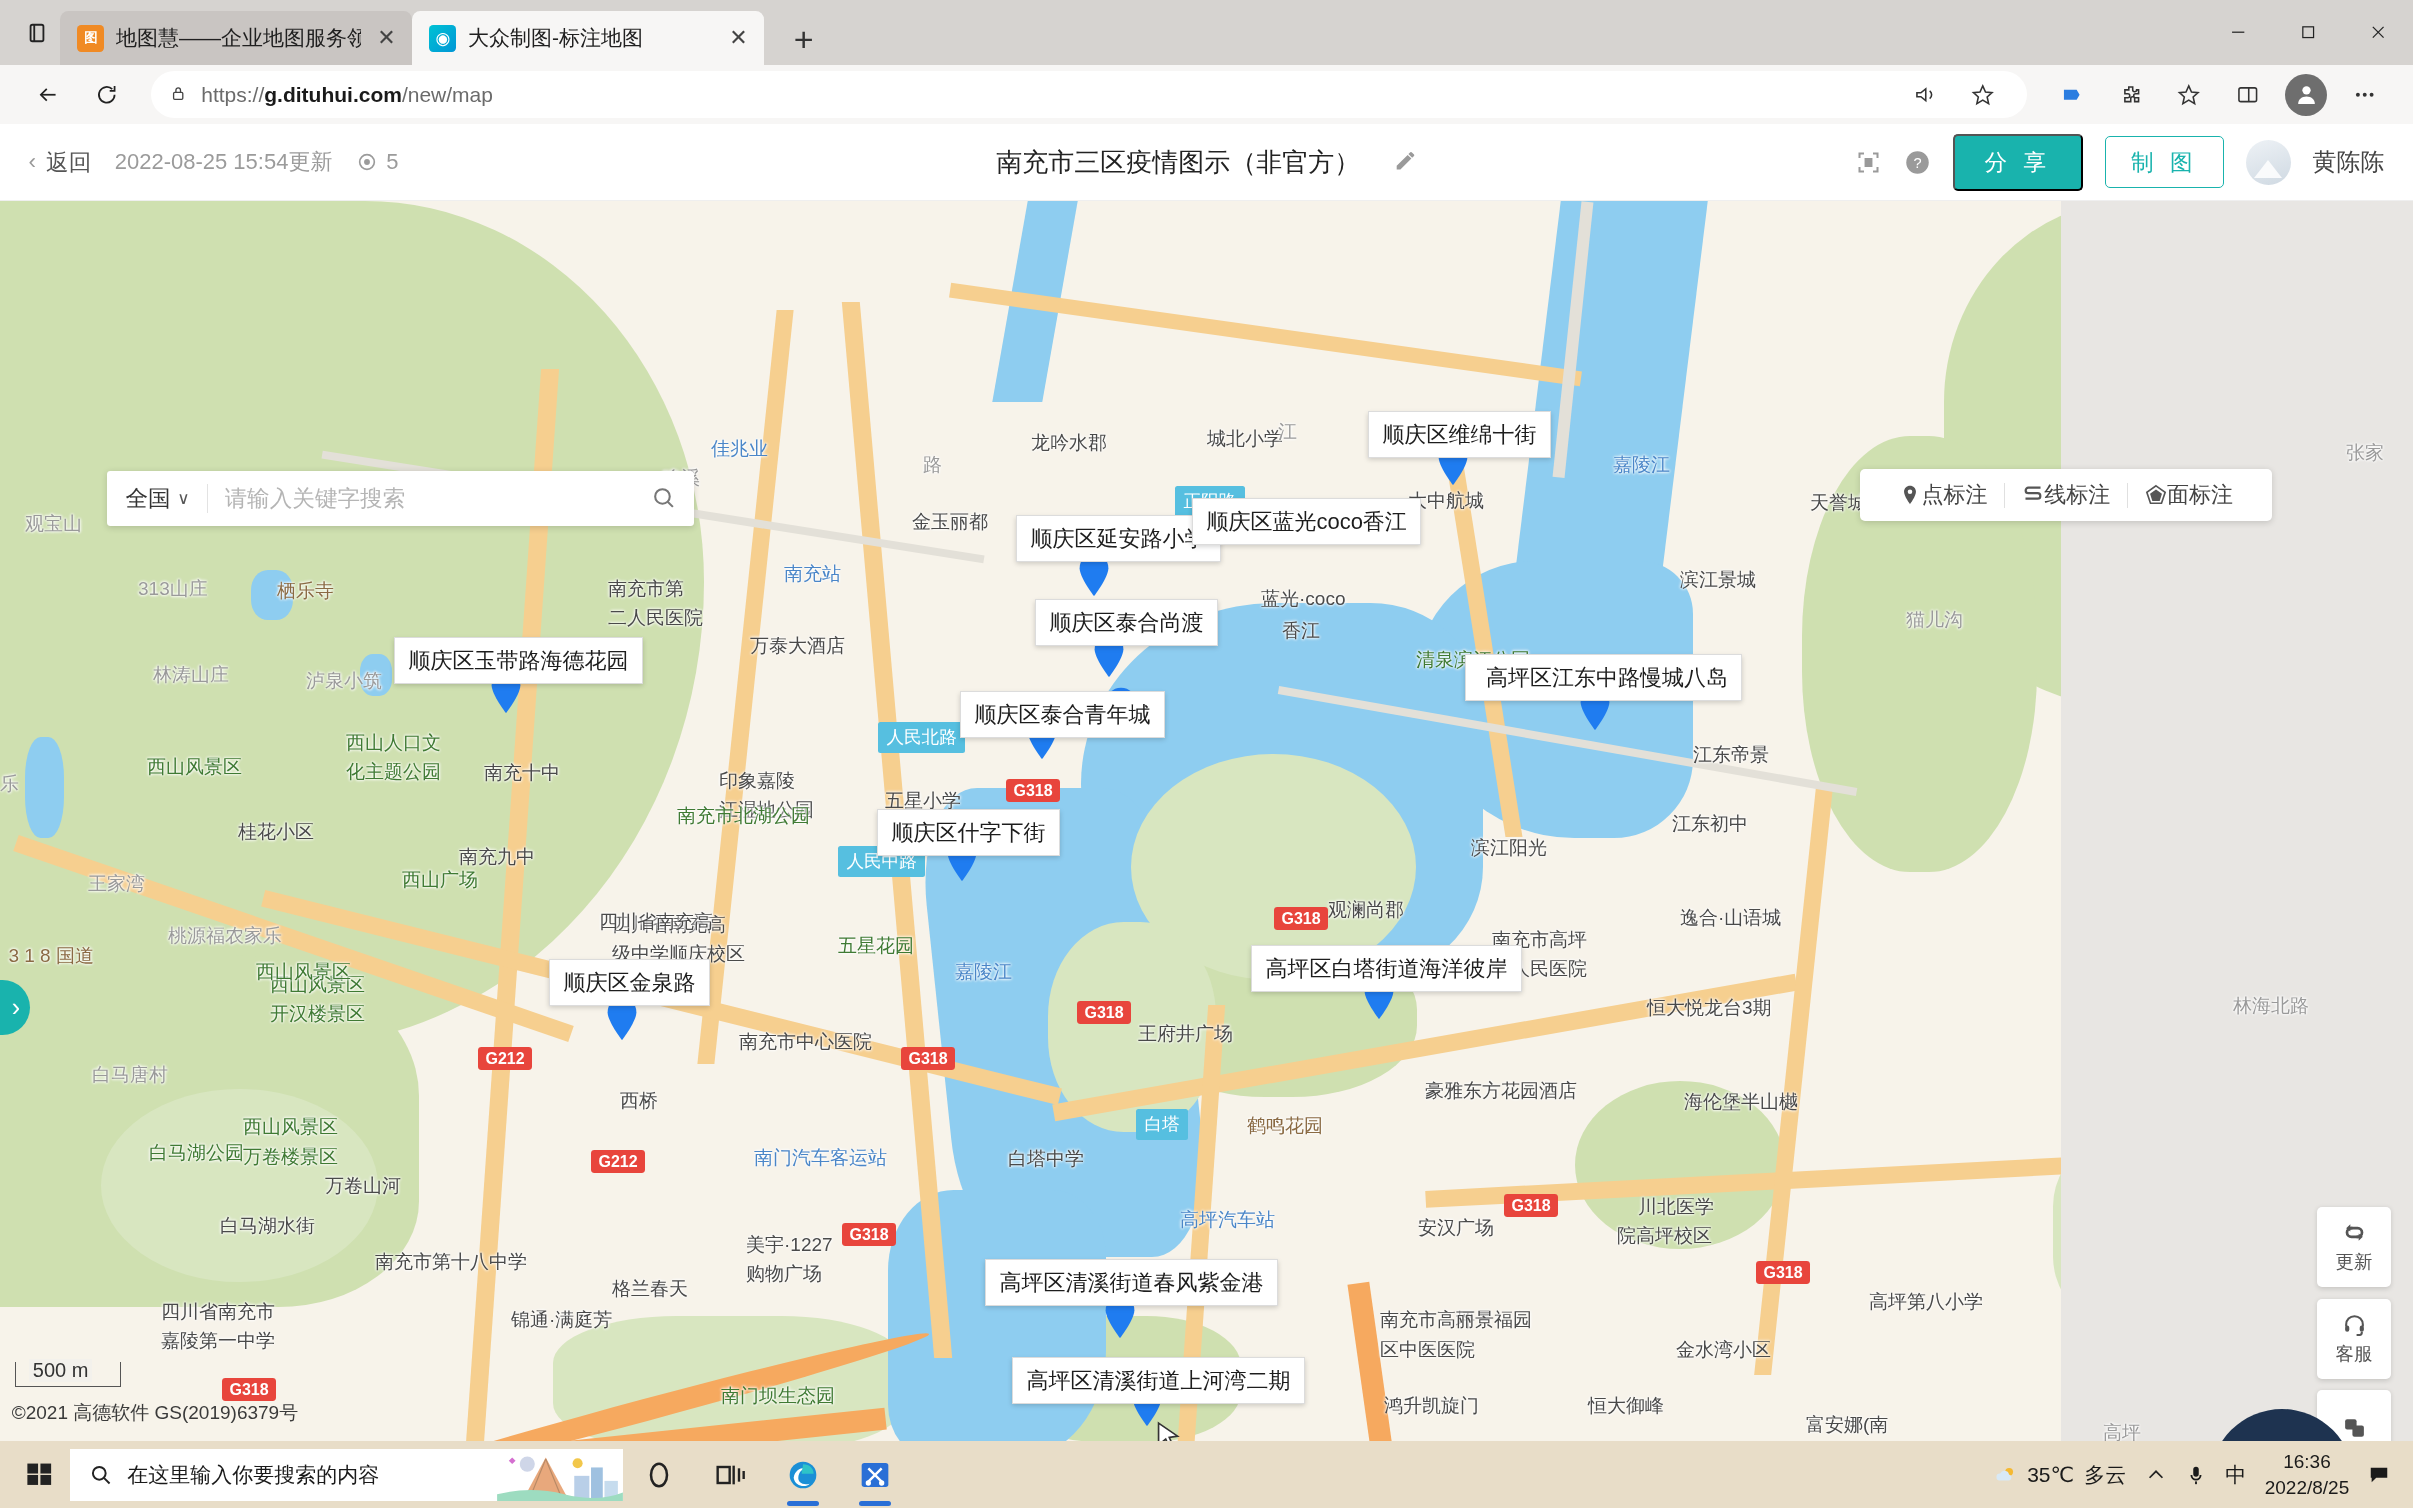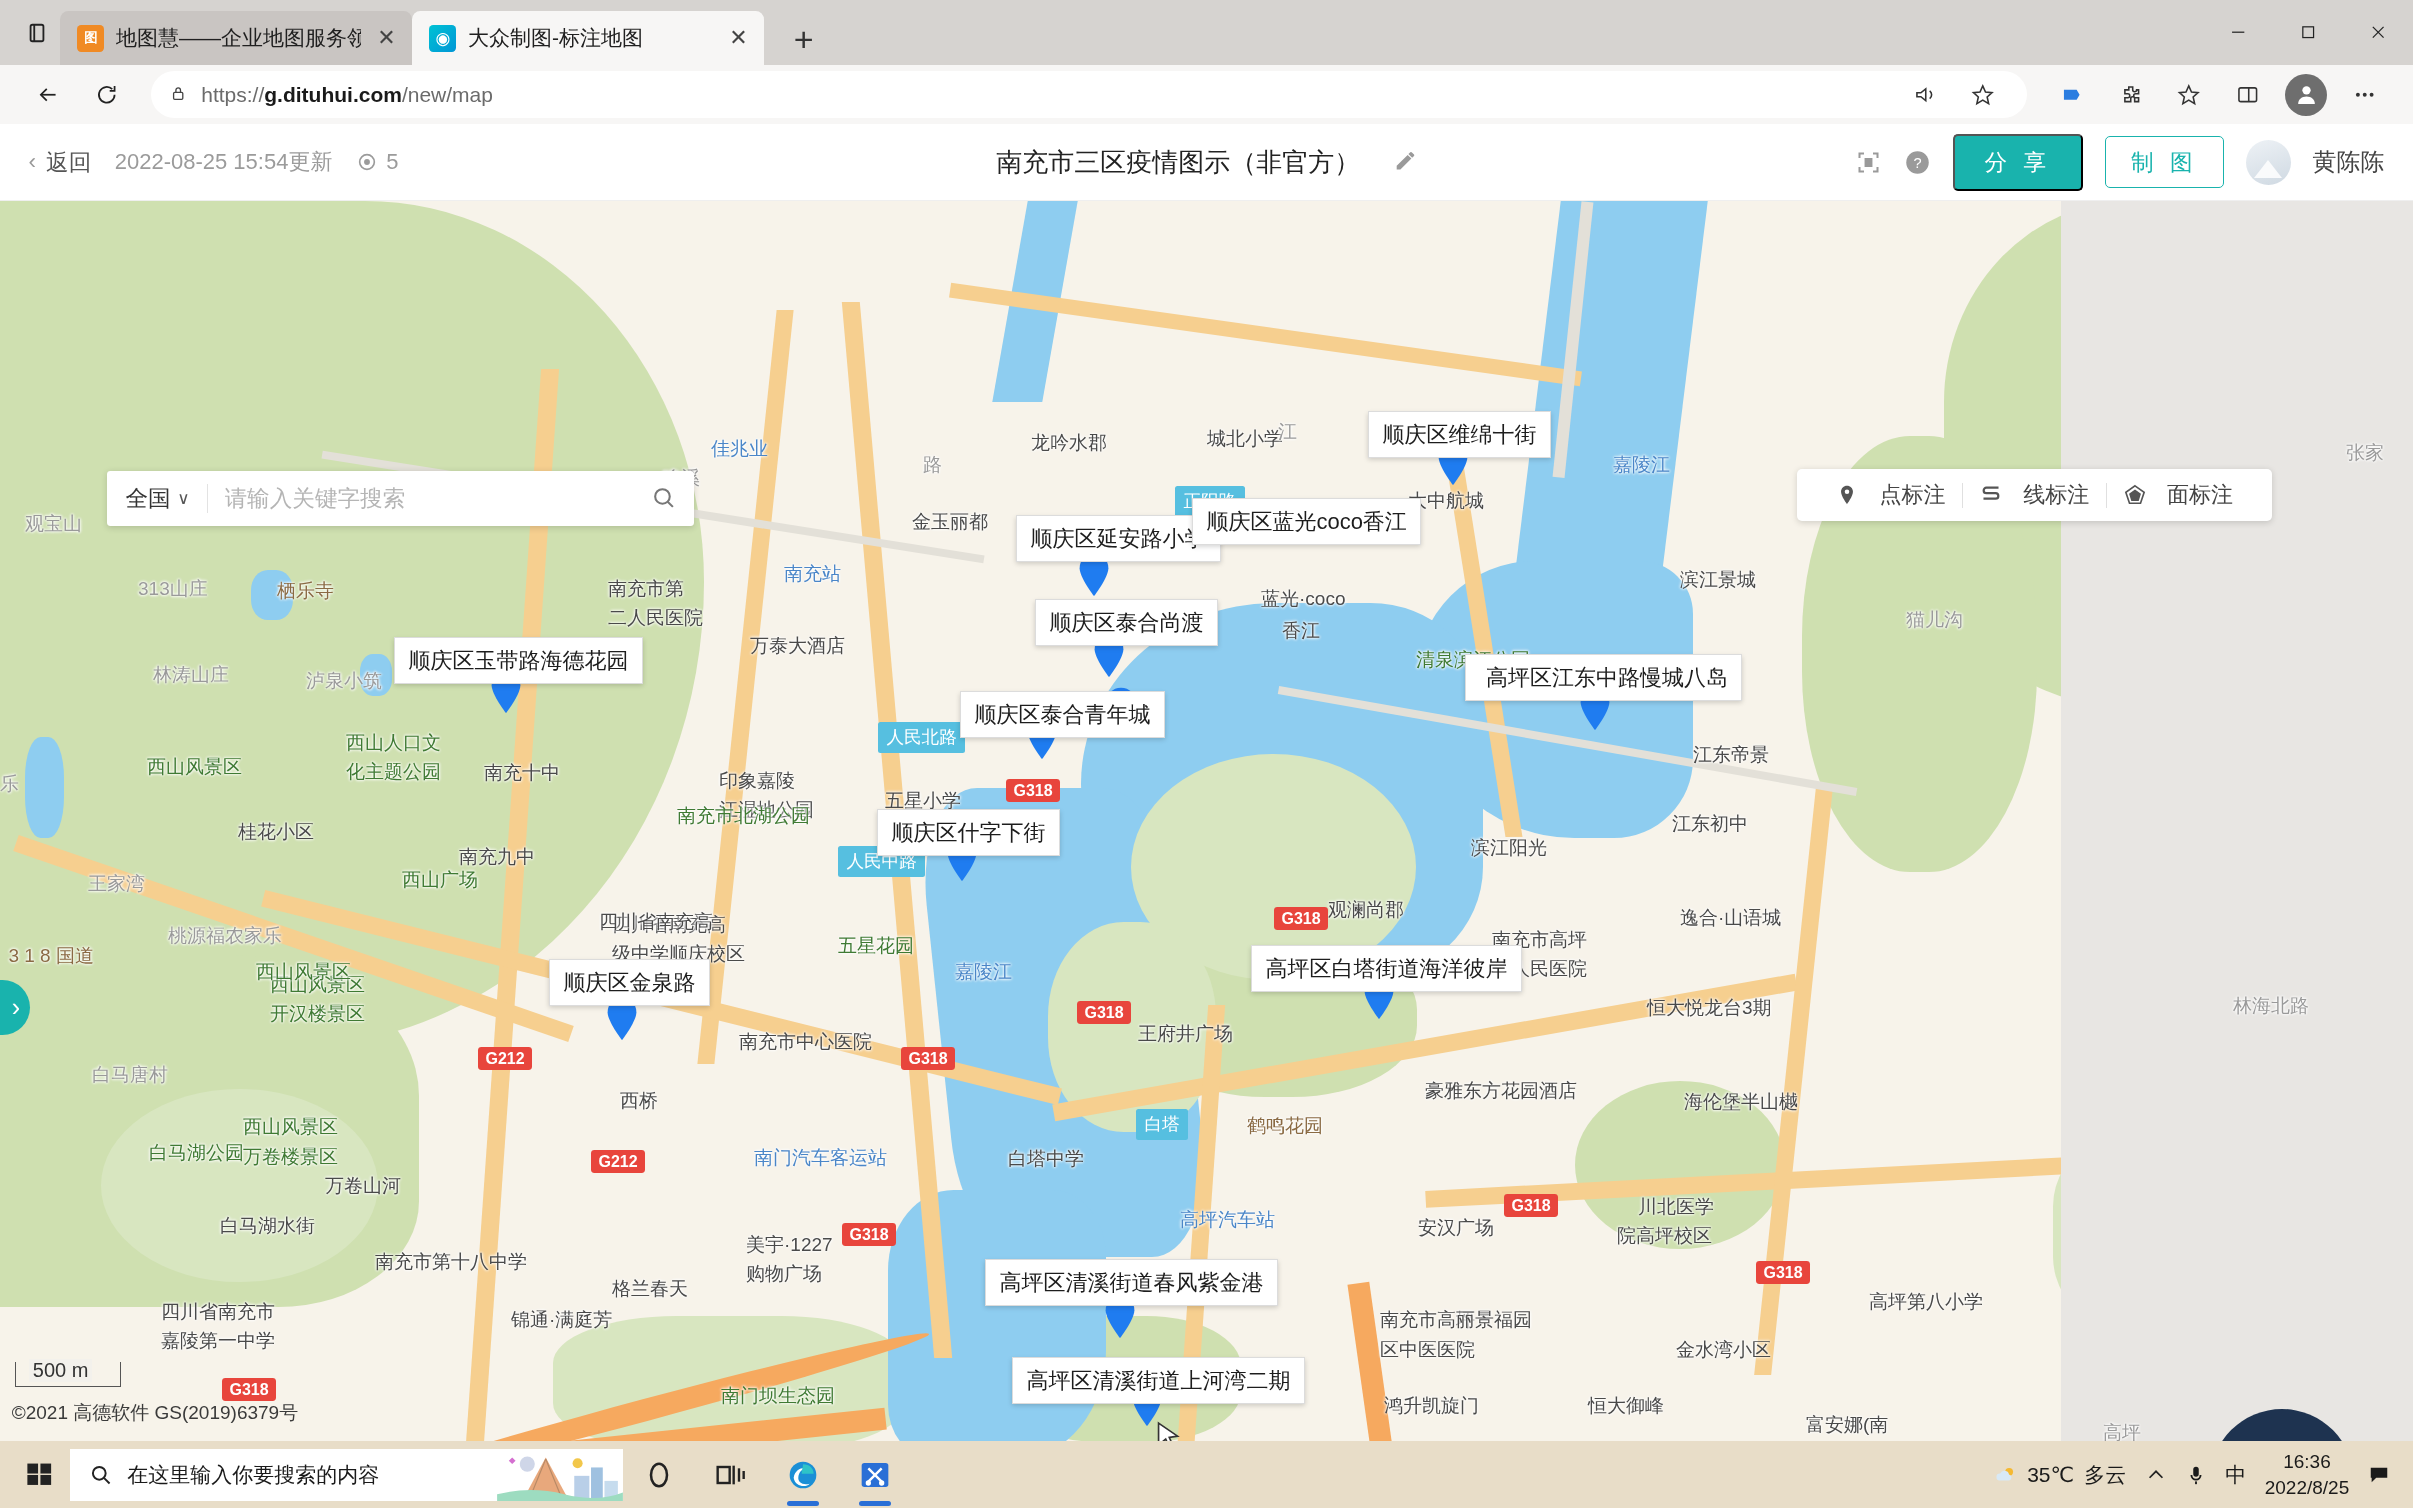--- a/index.html
+++ b/index.html
@@ -120,21 +120,21 @@
   #sp-divider { width:0.8px; height:28.5px; background:#e3e3e3; margin:0 17px; }
   #search-input { flex:1; border:none; outline:none; font-size:22.6px; color:#222;
      font-family:inherit; background:transparent; }
   #search-input::placeholder { color:#b5b5b5; }
   #search-go svg { width:25px; height:25px; color:#777; }
 
   
   #annot-bar { position:absolute; right:141px; top:268px; background:#fff;
      border-radius:5px; box-shadow:0 1.7px 6.7px rgba(0,0,0,.15); height:52px;
      display:flex; align-items:center; padding:0 22px; }
-  .annot-item { display:flex; align-items:center; gap:21px; font-size:22px; color:#444;
+  .annot-item { display:flex; align-items:center; gap:0; font-size:22px; color:#444;
      padding:0 17px; }
   .annot-item svg { width:22px; height:22px; }
   .annot-sep { width:0.8px; height:25px; background:#e0e0e0; }
 
   
   #left-handle { position:absolute; left:-25px; top:779px; width:55px; height:55px;
      border-radius:50%; background:#19b3ad; display:flex; align-items:center;
      justify-content:flex-end; padding-right:10px; color:#fff; font-size:25px; }
 
   
@@ -620,20 +620,45 @@
           <polygon points="12,6 18.5,10.6 16,18.5 8,18.5 5.5,10.6" fill="#555" stroke="none"></polygon>
         </svg>
       <span>面标注</span>
     </div>
   </div>
 
   <div id="left-handle">
     <span>›</span>
   </div>
 
+  <div id="rail">
+    <div class="rail-btn">
+      <svg viewBox="0 0 24 24" fill="#555">
+          <path d="M4 8l4-4v2.5h7a5.5 5.5 0 0 1 0 11h-1v-2.6h1a2.9 2.9 0 0 0 0-5.8H8V11L4 8z"></path>
+          <path d="M20 16l-4 4v-2.5H9A5.5 5.5 0 0 1 9 6.5h1v2.6H9a2.9 2.9 0 0 0 0 5.8h7V13l4 3z"></path>
+        </svg>
+      <span>更新</span>
+    </div>
+    <div class="rail-btn">
+      <svg viewBox="0 0 24 24" fill="none" stroke="#555" stroke-width="2">
+          <path d="M4 14v-2a8 8 0 0 1 16 0v2"></path>
+          <rect x="3" y="13" width="4" height="6" rx="2" fill="#555" stroke="none"></rect>
+          <rect x="17" y="13" width="4" height="6" rx="2" fill="#555" stroke="none"></rect>
+          <path d="M19 19v1a2 2 0 0 1-2 2h-3"></path>
+        </svg>
+      <span>客服</span>
+    </div>
+    <div class="rail-btn">
+      <svg viewBox="0 0 24 24" fill="#555">
+          <rect x="3" y="3" width="11" height="10" rx="2"></rect>
+          <rect x="10" y="9" width="11" height="11" rx="2"></rect>
+        </svg>
+      <span></span>
+    </div>
+  </div>
 
   <div id="timer">00:01:26</div>
 
   <div id="scalebar">
     <div id="scale-line">
         <span id="scale-text">500 m</span>
       </div>
   </div>
   <div id="copyright">©2021 高德软件 GS(2019)6379号</div>
 

